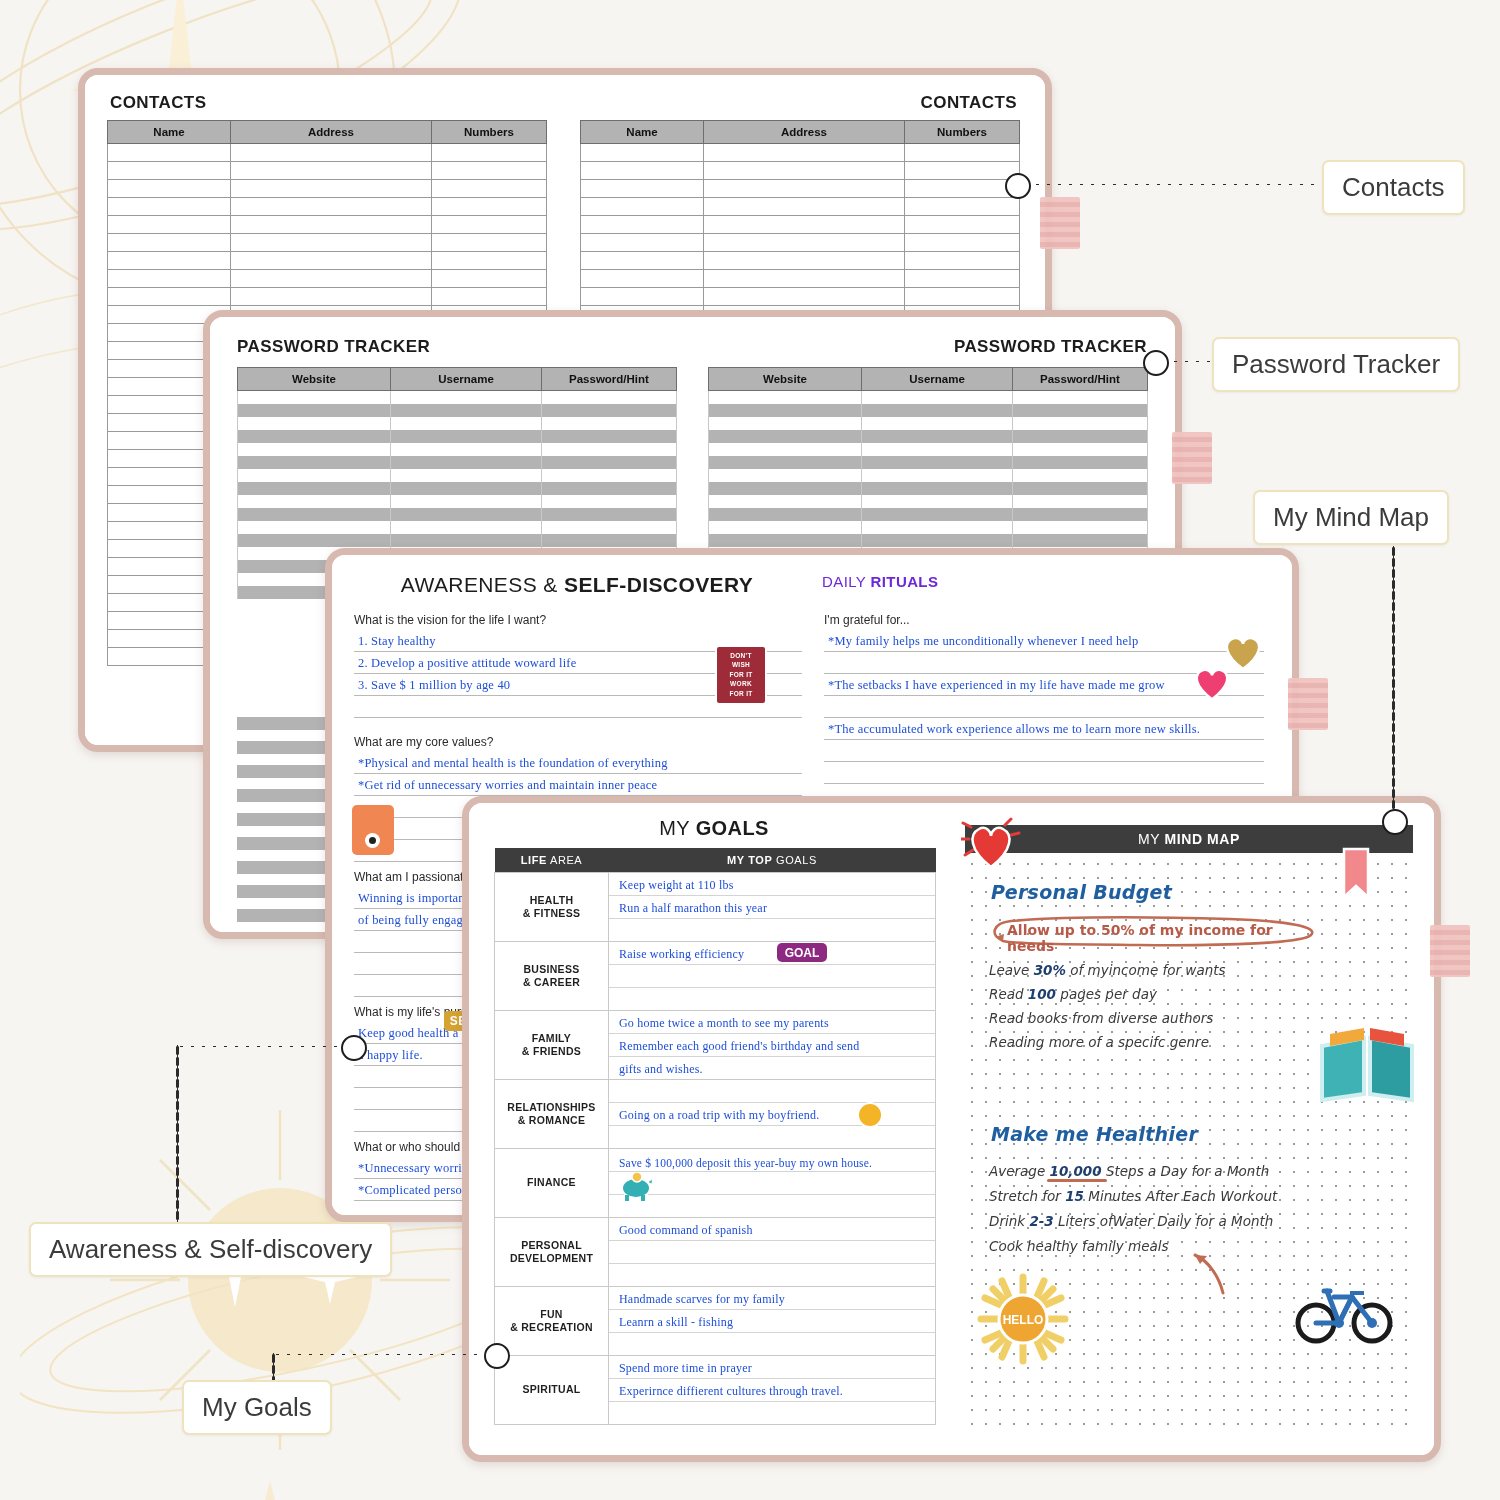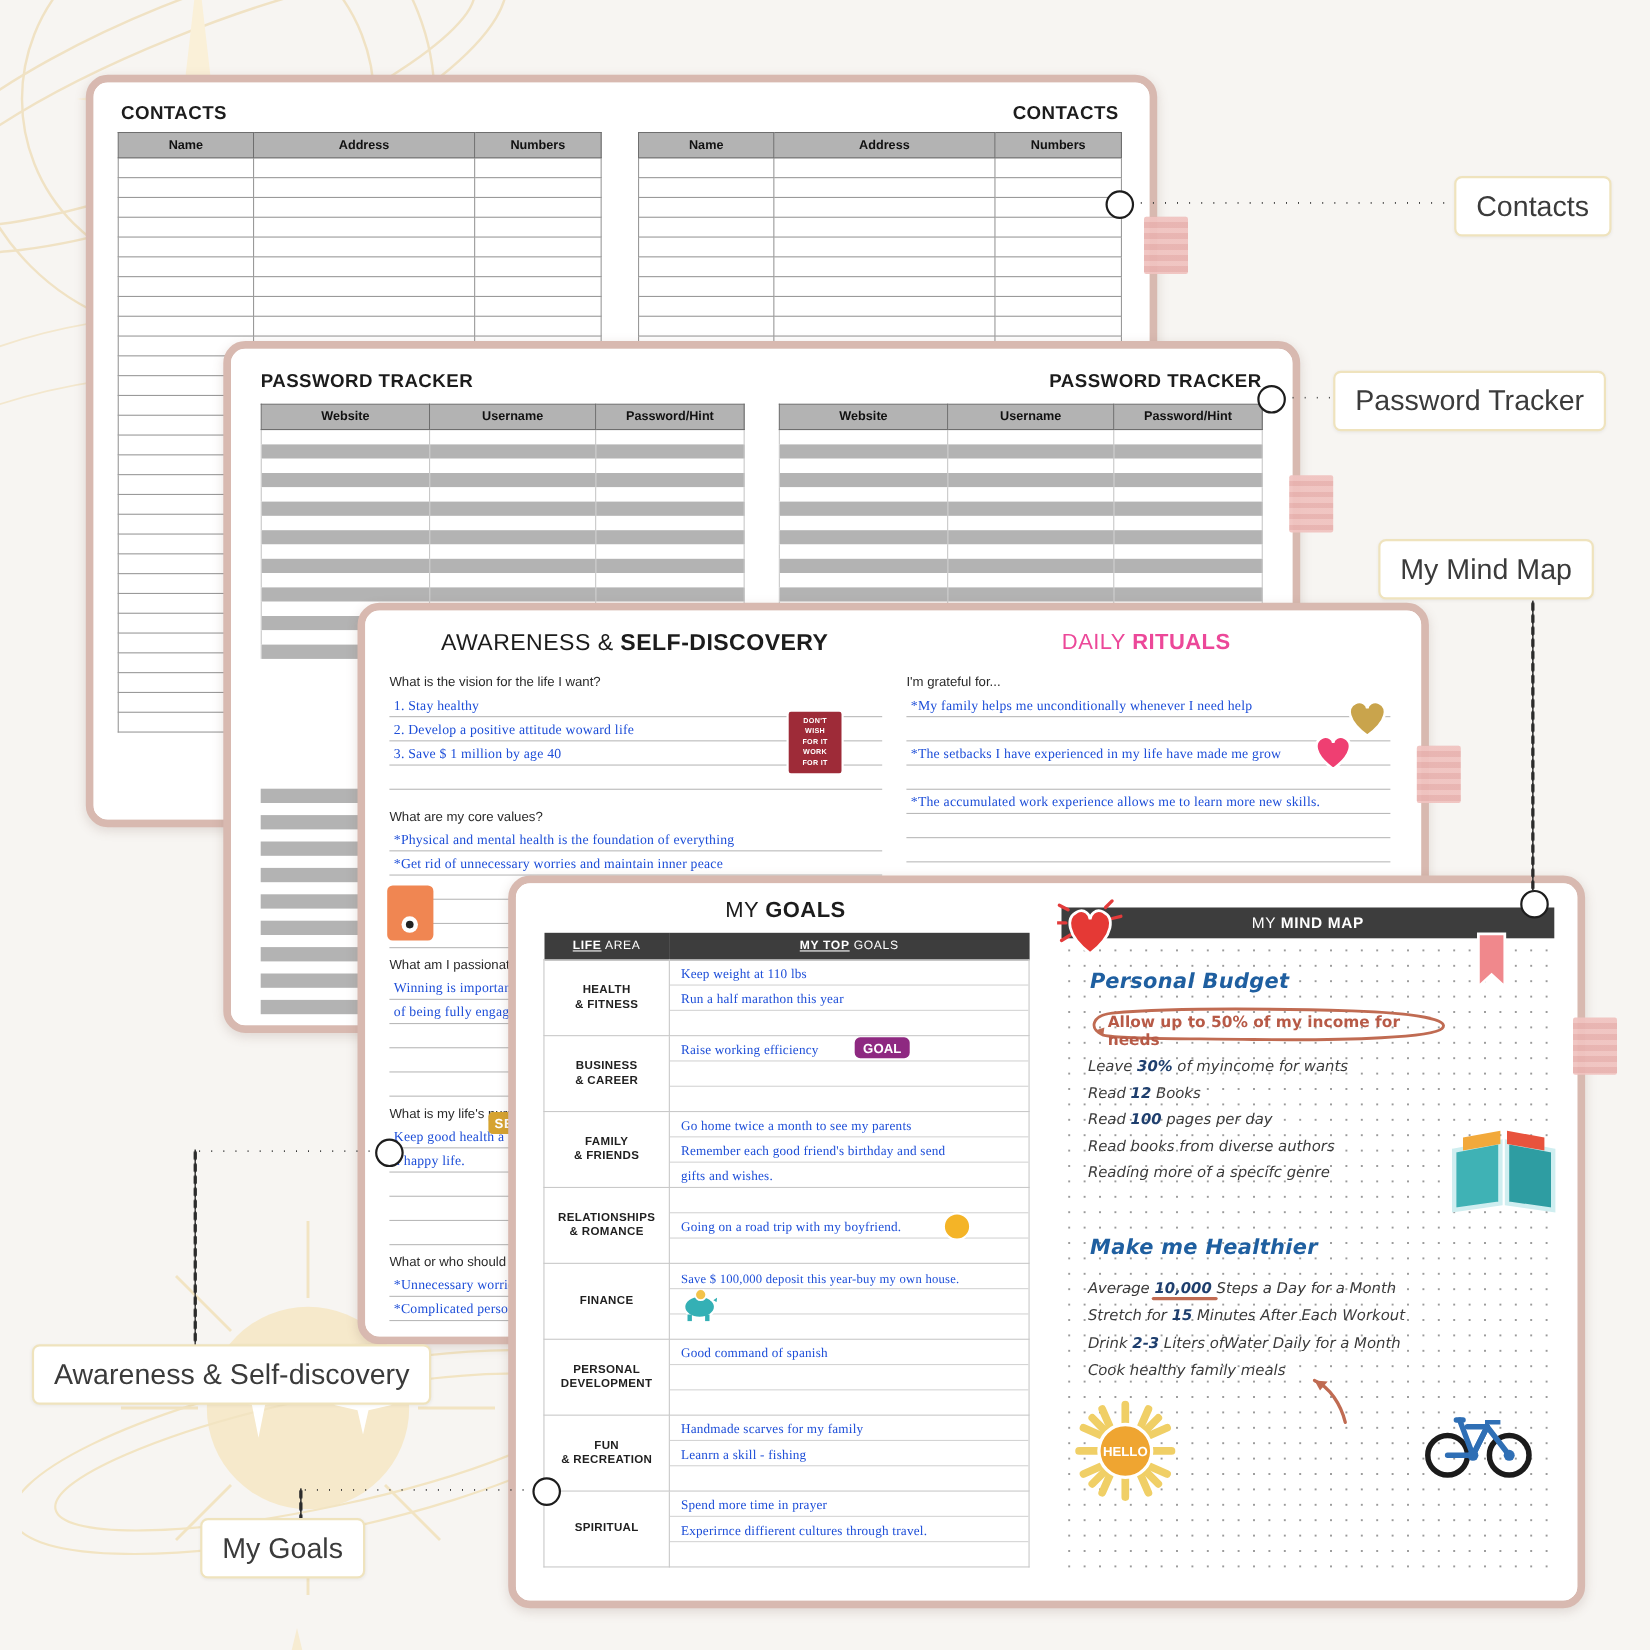--- a/index.html
+++ b/index.html
@@ -56,21 +56,21 @@
   .hw{
     font-family:Liberation Serif, serif;
     font-size:12.5px;color:#1d4ed8;letter-spacing:.2px;
     position:absolute;left:4px;bottom:2px;white-space:nowrap;
   }
 
   
   table.goals{border-collapse:collapse;table-layout:fixed;width:100%;}
   table.goals th{background:#3d3d3d;color:#fff;font-size:11px;padding:6px 0;
                  letter-spacing:.6px;font-weight:normal;}
-  table.goals th b{font-weight:bold;text-decoration:underline;}
+  table.goals th b{font-weight:bold;}
   table.goals td{border:1px solid #c9c9c9;vertical-align:middle;}
   .area{font-size:10.5px;font-weight:bold;color:#1f1f1f;text-align:center;
         line-height:1.28;letter-spacing:.3px;}
   .goalcell{padding:0;position:relative;}
   .goalcell .gl{border-bottom:1px solid #d4d4d4;height:22px;position:relative;}
   .goalcell .gl:last-child{border-bottom:none;}
   .goalcell .hw{font-size:12px;left:10px;}
 
   
   .mm-head{background:#3d3d3d;color:#fff;text-align:center;font-size:14px;
@@ -671,21 +671,21 @@
       <div>FOR IT</div>
     </div>
 
     <div style="position:absolute;left:20px;top:250px;width:42px;height:50px;background:#f08652;border-radius:5px;">
       <div style="position:absolute;left:13px;bottom:7px;width:15px;height:15px;border-radius:50%;background:#fff;"></div>
       <div style="position:absolute;left:17px;bottom:11px;width:7px;height:7px;border-radius:50%;background:#222;"></div>
     </div>
 
     <div class="badge" style="left:112px;top:456px;width:44px;height:20px;background:#d6a330;font-size:12px;letter-spacing:.5px;">SELF</div>
 
-    <div style="position:absolute;left:490px;top:18px;width:440px;text-align:center;font-size:20px;color:#ec4899;letter-spacing:.4px;">
+    <div style="position:absolute;left:490px;top:18px;width:440px;text-align:left;font-size:15px;color:#6d28d9;letter-spacing:.4px;">
       <span>DAILY </span><b>RITUALS</b>
     </div>
 
     <div style="position:absolute;left:492px;top:58px;width:440px;">
       <div class="q">I'm grateful for...</div>
       <div class="lines">
         <div class="ln">
             <span class="hw">*My family helps me unconditionally whenever I need help</span>
           </div>
         <div class="ln"></div>
@@ -903,21 +903,20 @@
     <div style="position:absolute;left:520px;top:112px;width:330px;height:34px;">
       <svg width="330" height="34" viewBox="0 0 330 34" style="position:absolute;left:0;top:0;">
         <path d="M14 26 C0 20 4 8 22 6 C80 1 170 2 240 4 C300 6 330 12 322 20 C314 28 240 31 150 30 C90 29 30 30 14 26 Z" fill="none" stroke="#c06b52" stroke-width="2.6"></path>
         <path d="M14 26 l-8 -4 l9 -3 z" fill="#c06b52"></path>
       </svg>
       <span class="circled" style="position:absolute;left:18px;top:7px;">Allow up to 50% of my income for needs</span>
     </div>
 
     <div style="position:absolute;left:520px;top:155px;width:420px;line-height:24px;">
       <div class="mm-l"><span>Leave </span><b>30%</b><span> of myincome for wants</span></div>
-      <div class="mm-l"><span>Read </span><b>12</b><span> Books</span></div>
       <div class="mm-l"><span>Read </span><b>100</b><span> pages per day</span></div>
       <div class="mm-l"><span>Read books from diverse authors</span></div>
       <div class="mm-l"><span>Reading more of a specifc genre</span></div>
     </div>
 
     <svg class="sticker" width="110" height="90" style="left:843px;top:215px;" viewBox="0 0 110 90">
       <path d="M10 28 L52 20 L52 76 L10 82 Z" fill="#3fb2b5" stroke="#cfeef0" stroke-width="4"></path>
       <path d="M100 28 L58 20 L58 76 L100 82 Z" fill="#2e9da2" stroke="#cfeef0" stroke-width="4"></path>
       <path d="M18 16 L52 10 L52 22 L18 28 Z" fill="#f2a93b"></path>
       <path d="M92 16 L58 10 L58 22 L92 28 Z" fill="#e8533d"></path>

